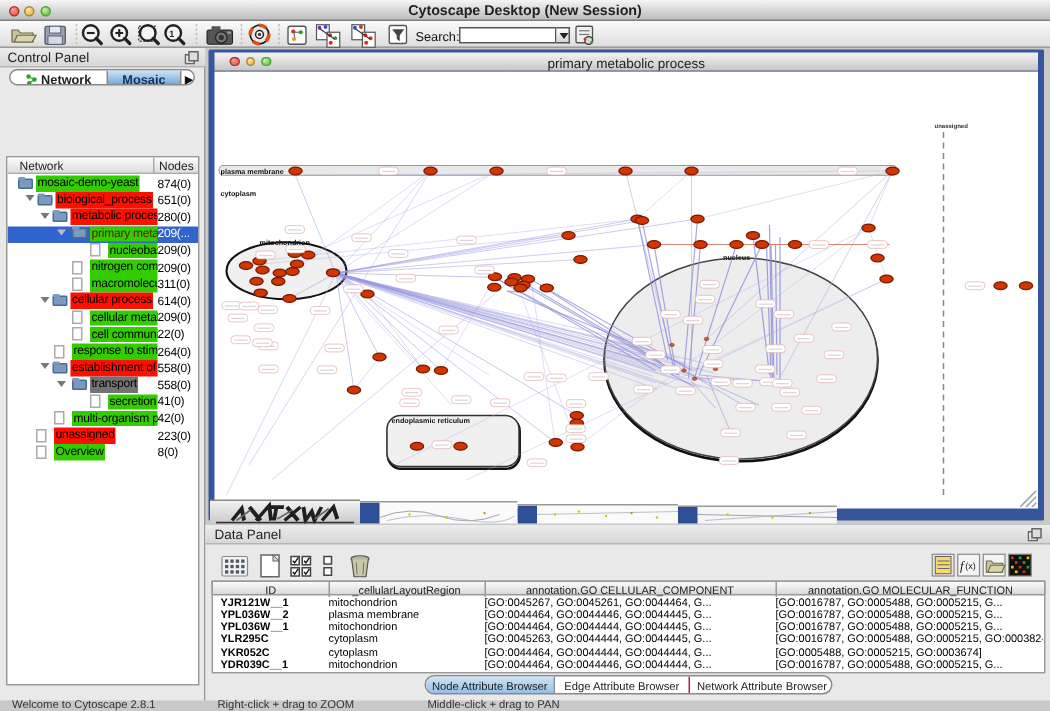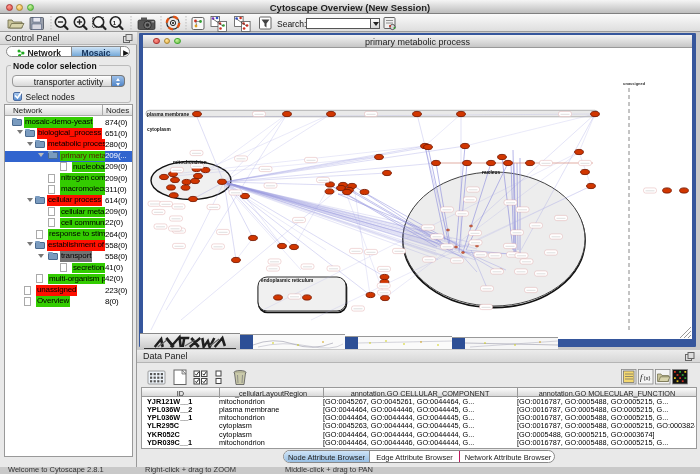--- a/index.html
+++ b/index.html
@@ -42,21 +42,21 @@
 .c3 { left:182px; width:190px; }
 .c4 { left:376px; width:178px; }
 #btabs { position:absolute; left:283px; top:449.5px; width:272px; height:13.5px; background:#fff; border:1px solid #8a8a8a; border-radius:7px; overflow:hidden; font-size:7.5px; }
 #btabs span { position:absolute; top:0; height:13.5px; line-height:13px; text-align:center; color:#222; white-space:nowrap; overflow:hidden; display:inline-block; }
 #statustxt { position:absolute; left:0; top:465px; width:700px; font-size:7.5px; color:#333; }
 </style></head><body>
 <div id="titlebar">
   <span class="tl" style="left:5.5px;background:radial-gradient(circle at 35% 30%,#ff9990,#dd4f42);border:0.5px solid #a33;"></span>
   <span class="tl" style="left:16px;background:radial-gradient(circle at 35% 30%,#ffe9a0,#eaa93e);border:0.5px solid #a83;"></span>
   <span class="tl" style="left:27px;background:radial-gradient(circle at 35% 30%,#c8f5a0,#5fb53a);border:0.5px solid #4a3;"></span>
-  <span class="t">Cytoscape Overview (New Session)</span>
+  <span class="t">Cytoscape Desktop (New Session)</span>
 </div>
 <div id="toolbar">
 <svg width="420" height="32" viewBox="0 0 420 32" style="position:absolute;left:0;top:-14px;" xmlns="http://www.w3.org/2000/svg">
       <g>
         <path d="M8 28 L8 20 L12 20 L13.5 22 L22 22 L22 28 Z" fill="#c9c49a" stroke="#6b6847" stroke-width="0.8"></path>
         <path d="M9.5 28 L11.5 23.5 L24 23.5 L21.5 28 Z" fill="#d8d4ac" stroke="#6b6847" stroke-width="0.8"></path>
       </g>
       <g>
         <rect x="30" y="17.5" width="13.5" height="12" rx="1" fill="#9aa0ac" stroke="#4a4f5c" stroke-width="0.8"></rect>
         <rect x="33" y="17.5" width="7.5" height="4.5" fill="#e8e8f0" stroke="#3c4c6e" stroke-width="0.5"></rect>
@@ -666,34 +666,20 @@
     <span class="seg1"><svg width="8" height="8" style="vertical-align:-1px;" xmlns="http://www.w3.org/2000/svg">
           <circle cx="2" cy="2" r="1.5" fill="#2a2"></circle>
           <circle cx="6" cy="4" r="1.5" fill="#2a2"></circle>
           <circle cx="2.5" cy="6.5" r="1.5" fill="#2a2"></circle>
           <line x1="2" y1="2" x2="6" y2="4" stroke="#2a2" stroke-width="0.8"></line>
           <line x1="6" y1="4" x2="2.5" y2="6.5" stroke="#2a2" stroke-width="0.8"></line>
         </svg> Network</span>
     <span class="seg2">Mosaic</span>
     <span class="seg3">▶</span>
   </div>
-  <div id="cpgroup">
-    <span class="lbl">Node color selection</span>
-    <div id="combo">transporter activity
-      <span class="btn">
-          <span style="position:absolute;left:4px;top:2px;width:0;height:0;border-left:2.5px solid transparent;border-right:2.5px solid transparent;border-bottom:3px solid #fff;"></span>
-          <span style="position:absolute;left:4px;top:6.5px;width:0;height:0;border-left:2.5px solid transparent;border-right:2.5px solid transparent;border-top:3px solid #fff;"></span>
-        </span>
-    </div>
-    <div id="cpcheck"></div>
-    <svg width="11" height="11" style="position:absolute;left:6px;top:24px;" xmlns="http://www.w3.org/2000/svg">
-        <path d="M2 5.5 L4.5 8 L9 1.5" fill="none" stroke="#fff" stroke-width="1.7"></path>
-      </svg>
-    <span id="cpchecklbl">Select nodes</span>
-  </div>
   <div id="treebox">
     <div id="treehdr">
         <span style="position:absolute;left:8px;top:1px;">Network</span>
         <span style="position:absolute;left:101px;top:1px;">Nodes</span>
         <span style="position:absolute;left:97px;top:0;width:1px;height:11px;background:#aaa;"></span>
       </div>
 <div class="trow" style="top:12.0px;">
         <span style="position:absolute;left:7px;top:1.5px;width:10px;height:7px;background:#7a9bbf;border:0.5px solid #4a6a8f;border-radius:1px;"></span>
         <span style="position:absolute;left:7px;top:0.5px;width:5px;height:2px;background:#7a9bbf;border-radius:1px 1px 0 0;"></span>
         <span style="position:absolute;left:19px;top:0px;max-width:81px;overflow:hidden;white-space:nowrap;background:#33cc00;color:#000;padding:0 1px;height:10.5px;line-height:10.8px;display:inline-block;">mosaic-demo-yeast</span>

